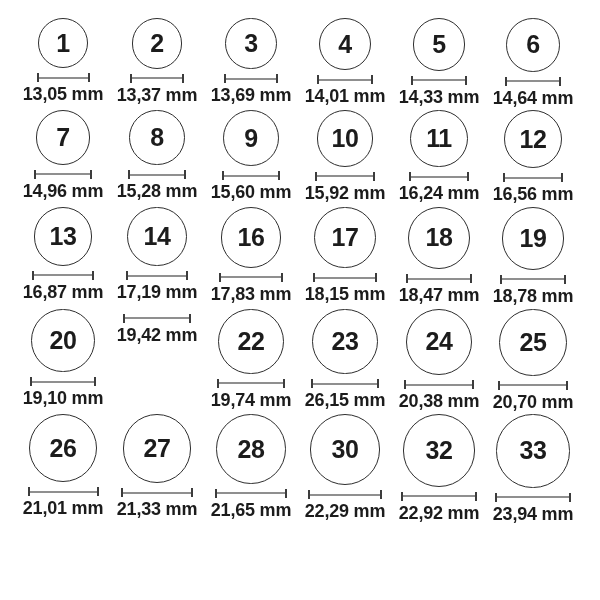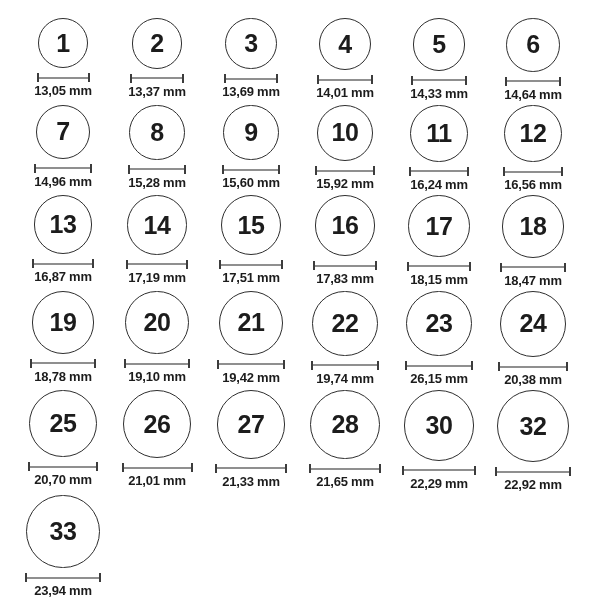--- a/index.html
+++ b/index.html
@@ -60,21 +60,21 @@
     position: absolute;
     left: 0;
     right: 0;
     top: 3.5px;
     height: 2px;
     background: #8f8f8f;
   }
   .label {
     margin-top: 2px;
     font-weight: bold;
-    font-size: 13px;
+    font-size: 18px;
     letter-spacing: -0.2px;
     color: #1c1c1c;
     white-space: nowrap;
     line-height: 1.15;
   }
 </style>
 </head>
 <body>
 
 <div class="page">
@@ -184,27 +184,20 @@
   </div>
 
   <div class="cell">
     <div class="circle" style="width: 59.36px; height: 59.36px;">
       <span class="num">14</span>
     </div>
     <div class="dim" style="width: 62.36px;"></div>
     <div class="label">17,19 mm</div>
   </div>
 
-  <div class="cell">
-    <div class="circle" style="width: 60.08px; height: 60.08px;">
-      <span class="num">15</span>
-    </div>
-    <div class="dim" style="width: 63.08px;"></div>
-    <div class="label">17,51 mm</div>
-  </div>
 
   <div class="cell">
     <div class="circle" style="width: 60.8px; height: 60.8px;">
       <span class="num">16</span>
     </div>
     <div class="dim" style="width: 63.8px;"></div>
     <div class="label">17,83 mm</div>
   </div>
 
   <div class="cell">
@@ -233,23 +226,20 @@
 
   <div class="cell">
     <div class="circle" style="width: 63.68px; height: 63.68px;">
       <span class="num">20</span>
     </div>
     <div class="dim" style="width: 66.68px;"></div>
     <div class="label">19,10 mm</div>
   </div>
 
   <div class="cell">
-    <div class="circle" style="width: 64.4px; height: 64.4px;">
-      <span class="num">21</span>
-    </div>
     <div class="dim" style="width: 67.4px;"></div>
     <div class="label">19,42 mm</div>
   </div>
 
   <div class="cell">
     <div class="circle" style="width: 65.12px; height: 65.12px;">
       <span class="num">22</span>
     </div>
     <div class="dim" style="width: 68.12px;"></div>
     <div class="label">19,74 mm</div>

